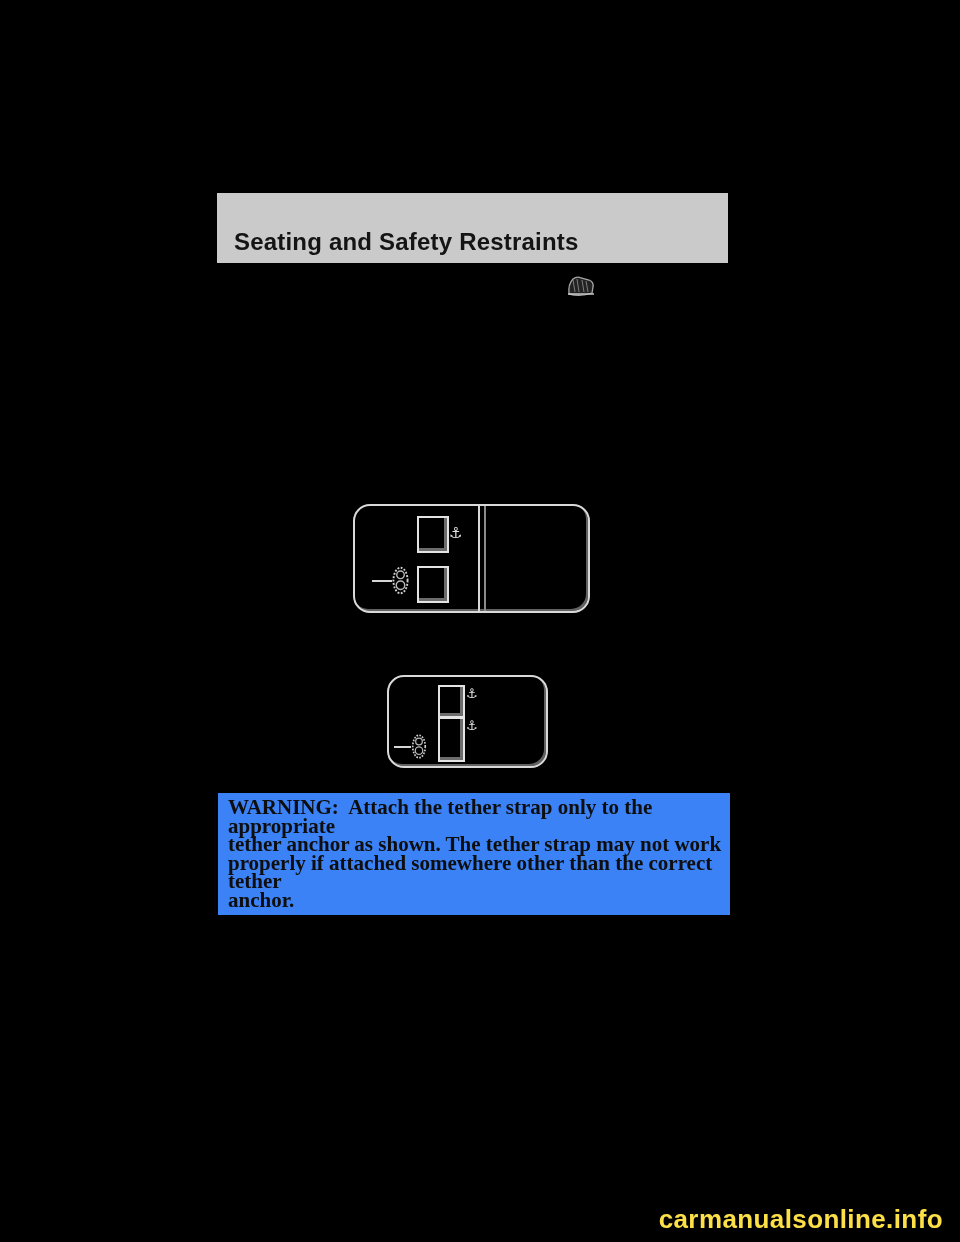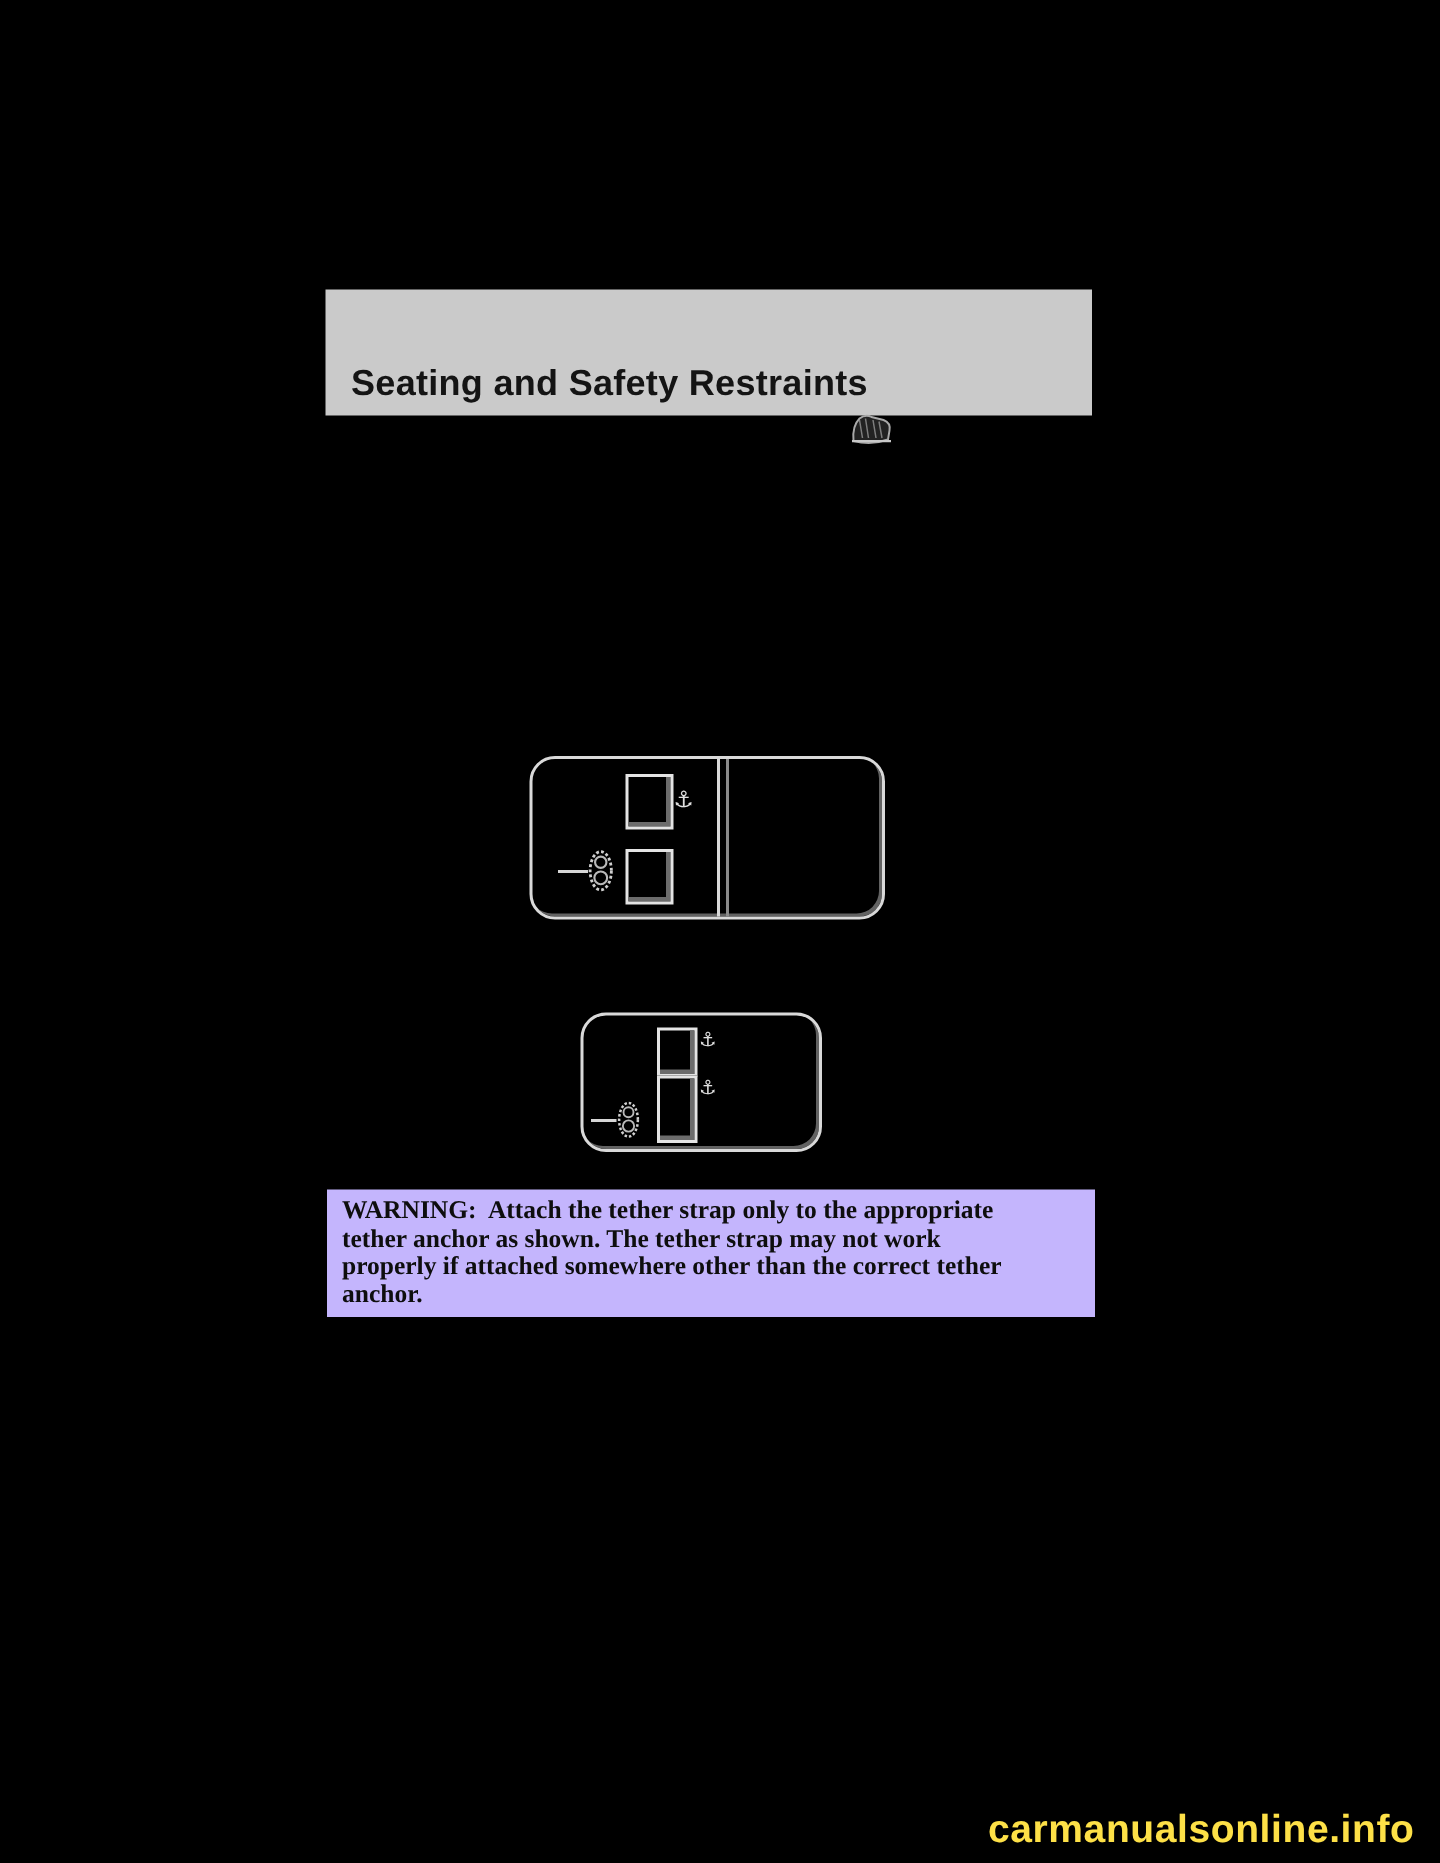--- a/index.html
+++ b/index.html
@@ -15,21 +15,21 @@
     overflow: hidden;
     font-family: "Liberation Sans", sans-serif;
   }
 
   
   .header-box {
     position: absolute;
     left: 217px;
     top: 193px;
     width: 511px;
-    height: 84px;
+    height: 70px;
     background: #cacaca;
     box-sizing: border-box;
     display: flex;
     align-items: flex-end;
     padding: 0 0 7px 17px;
   }
   .header-title {
     font-size: 24px;
     font-weight: bold;
     color: #141414;
@@ -101,25 +101,25 @@
   .d1-tether { left: 37px; top: 60px; width: 17px; height: 29px; }
   .d2-tether { left: 22px; top: 57px; width: 16px; height: 25px; }
 
   
   .warning-box {
     position: absolute;
     left: 218px;
     top: 793px;
     width: 512px;
     box-sizing: border-box;
-    background: #c4b5fd;
+    background: #3b82f6;
     padding: 5px 8px 6px 10px;
     font-family: "Liberation Serif", serif;
     font-weight: bold;
-    font-size: 17px;
+    font-size: 21px;
     line-height: 18.5px;
     color: #0e0e0e;
   }
   .warning-line { white-space: pre-wrap; }
 
   
   .watermark {
     position: absolute;
     right: 17px;
     top: 1204px;

